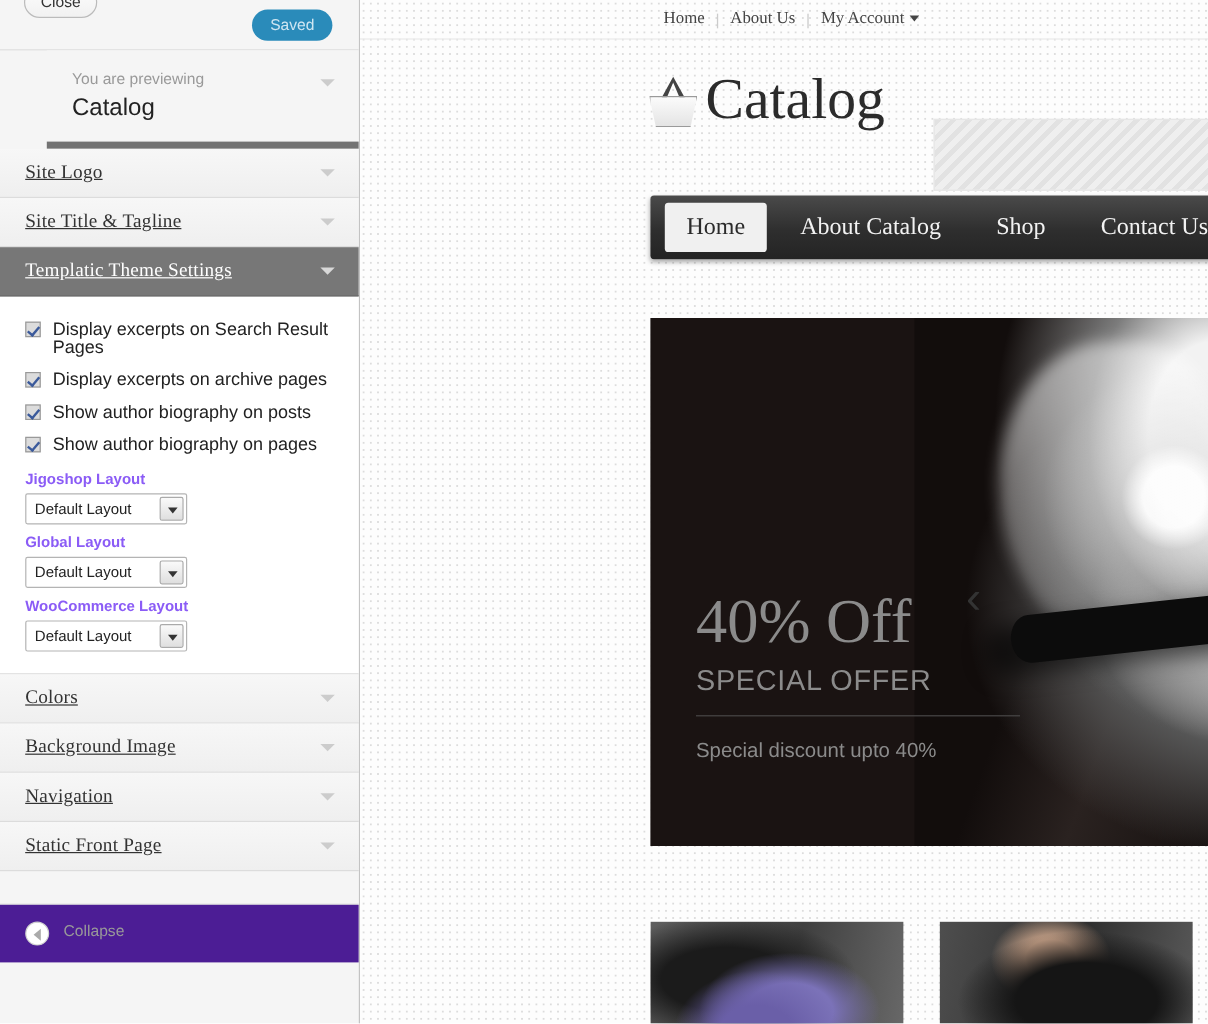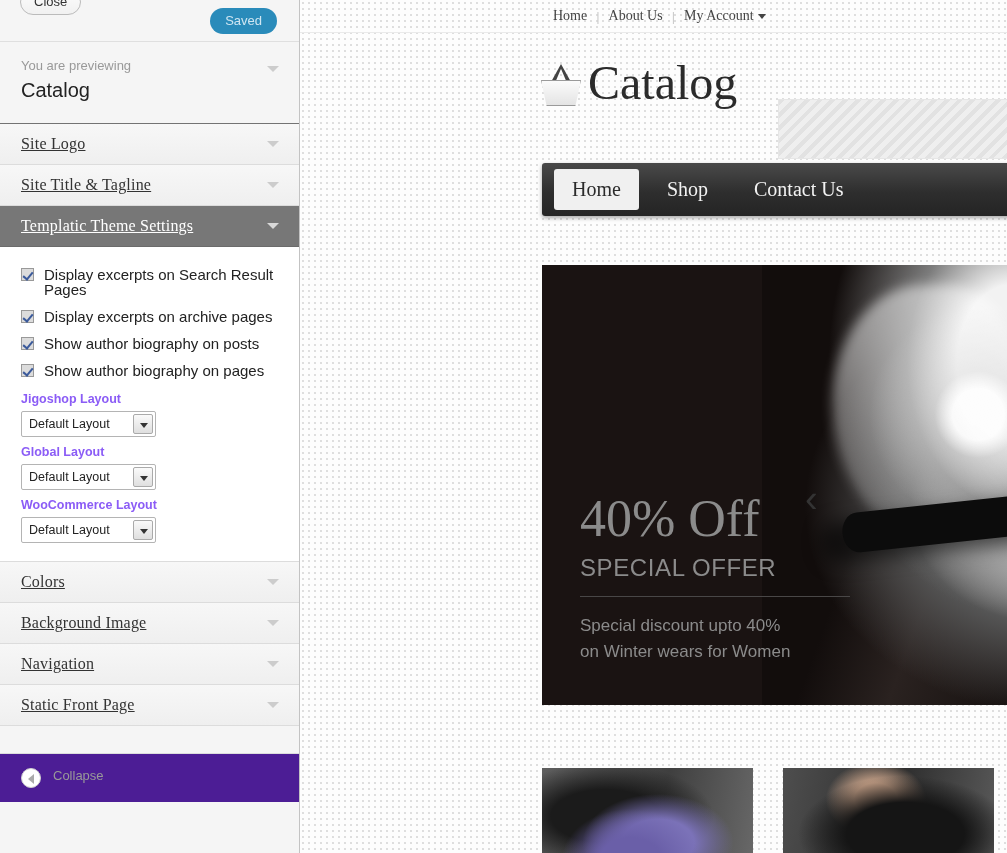--- a/index.html
+++ b/index.html
@@ -63,24 +63,25 @@
   .panel-title {
     font-family: "Liberation Serif", serif;
     font-size: 16px; color: #333;
     padding: 11px 40px 11px 21px;
     letter-spacing: .2px;
     text-decoration: underline;
   }
 
   #preview-info {
     background: #f5f5f5;
-    border-bottom: 1px solid #737373;
+    border-bottom: 6px solid #737373;
     padding: 16px 40px 16px 21px;
     position: relative;
     height: 82px;
+    margin-left: 39px;
   }
   #preview-info .chev {
     position: absolute; right: 20px; top: 24px;
     width: 0; height: 0;
     border-left: 6px solid transparent;
     border-right: 6px solid transparent;
     border-top: 6px solid #ccc;
   }
   #preview-label {
     font-size: 13px; color: #999;
@@ -489,35 +490,35 @@
         <span class="bag"></span>
       </div>
       <div id="site-title">Catalog</div>
       <div id="banner-468">
         
       </div>
     </div>
 
     <div id="mainnav">
       <a href="#" class="active">Home</a>
+      <a href="#">About Catalog</a>
       <a href="#">Shop</a>
       <a href="#">Contact Us</a>
     </div>
 
     <div id="slider">
       <div id="slider-photo">
         <span class="scarf"></span>
         <span class="glasses"></span>
       </div>
       <div id="slider-copy">
         <div id="slide-head">40% Off</div>
         <div id="slide-sub">SPECIAL OFFER</div>
         <div id="slide-body">
           <div>Special discount upto 40%</div>
-          <div>on Winter wears for Women</div>
         </div>
       </div>
     </div>
 
     <div id="slider-prev">‹</div>
 
     <div id="products">
       <div class="product-card">
         <div class="product-img p1"></div>
       </div>

